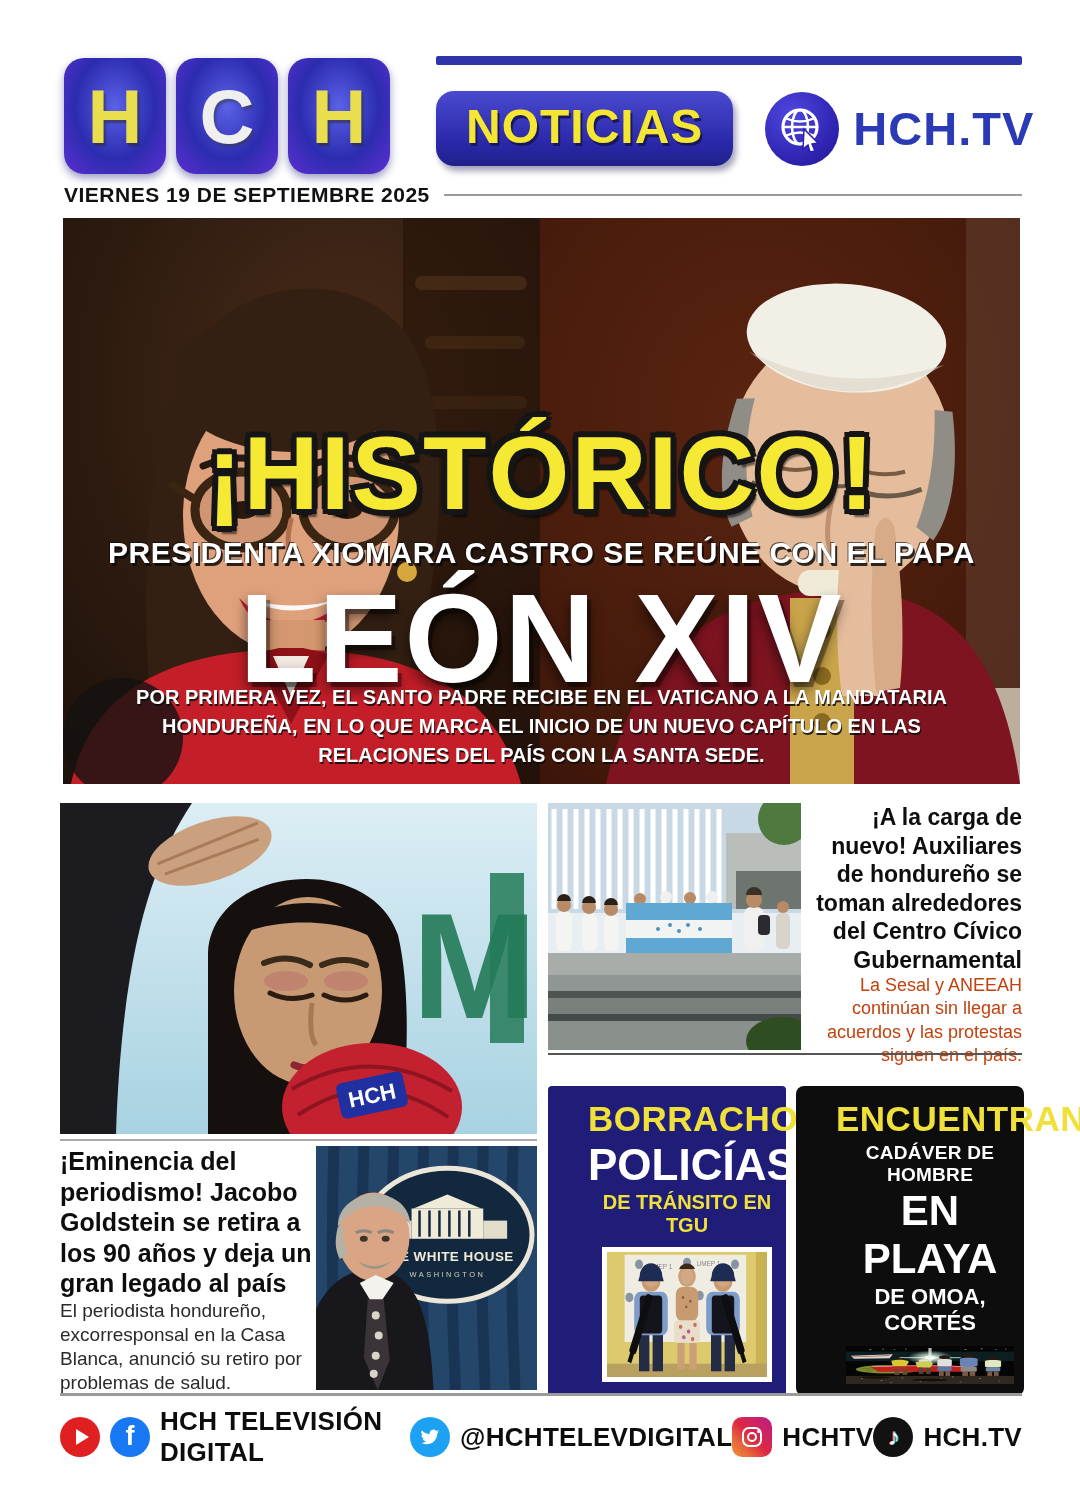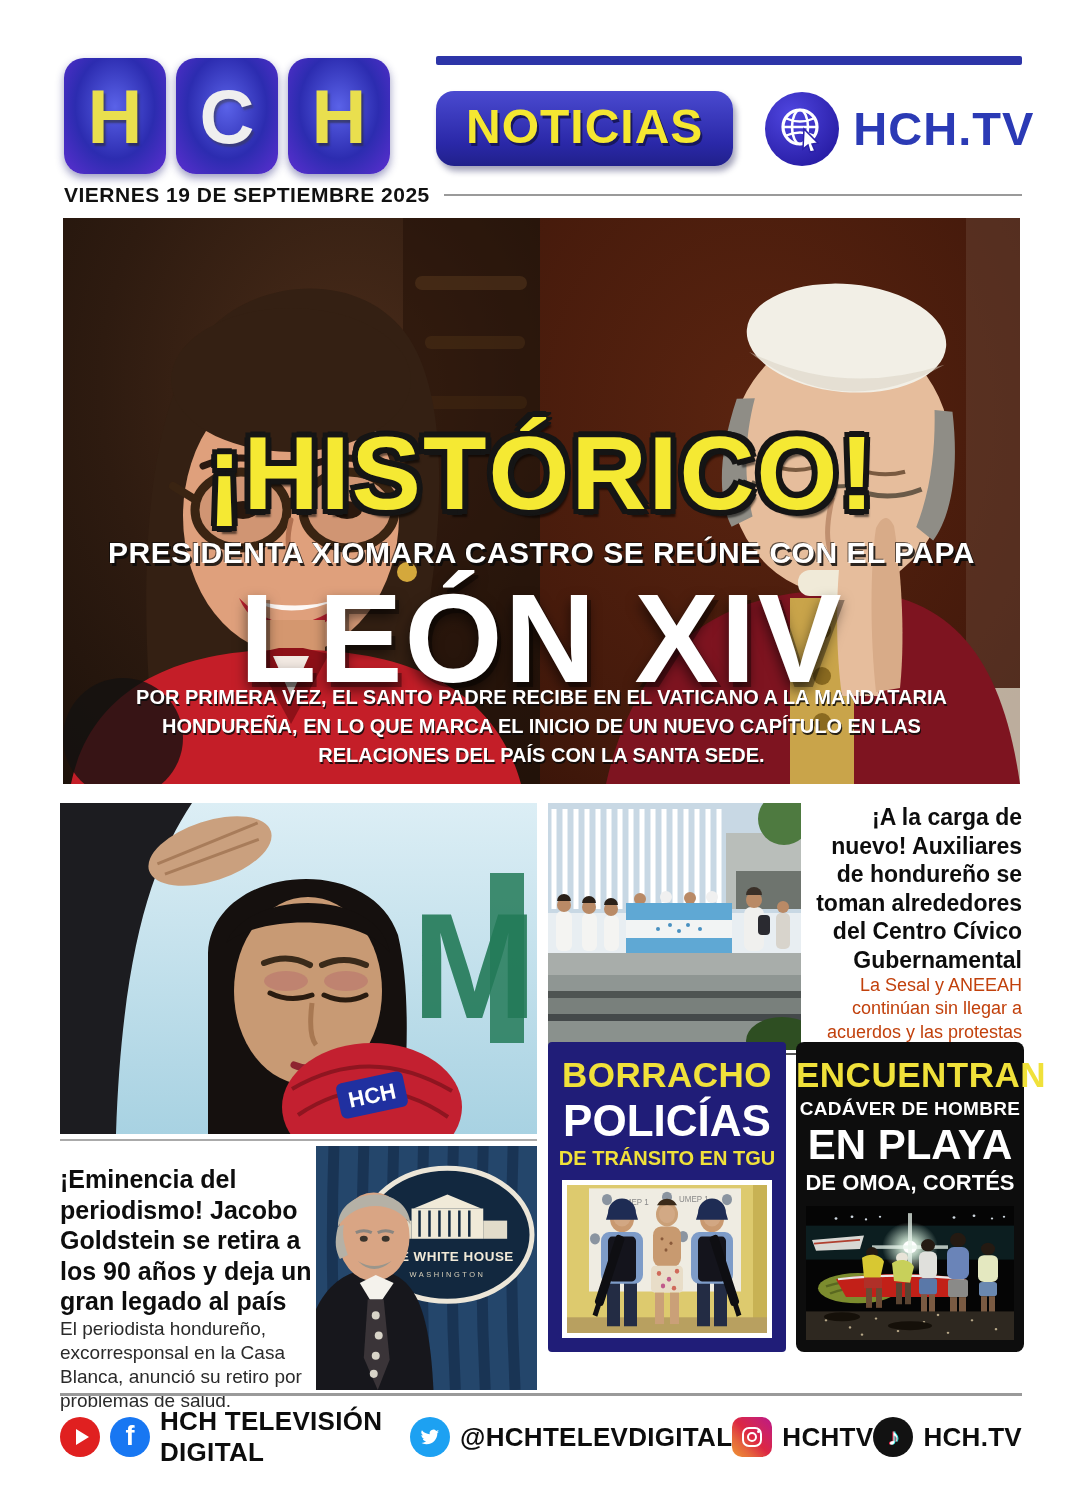--- a/index.html
+++ b/index.html
@@ -64,26 +64,26 @@
   .photo-enfermeria svg { display:block; width:100%; height:100%; }
   .text-enfermeria { position:absolute; left:806px; top:803px; width:216px; height:247px;
     display:flex; flex-direction:column; justify-content:space-between; text-align:right; }
   .text-enfermeria h2 { font-size:23px; font-weight:800; color:#0d0d0d; line-height:1.24; }
   .text-enfermeria p { font-size:18px; font-weight:500; color:#c2410c; line-height:1.3; }
   .divider-right { position:absolute; left:548px; top:1053px; width:474px; height:2px; background:#555; }
 
   
   .text-goldstein { position:absolute; left:60px; top:1146px; width:252px; height:244px;
     display:flex; flex-direction:column; justify-content:space-between; }
-  .text-goldstein h2 { font-size:25px; font-weight:800; color:#0d0d0d; line-height:1.22;margin-top:18px; }
+  .text-goldstein h2 { font-size:25px; font-weight:800; color:#0d0d0d; line-height:1.22; }
   .text-goldstein p { font-size:19px; font-weight:500; color:#2a2a2a; line-height:1.28; }
   .photo-goldstein { position:absolute; left:316px; top:1146px; width:221px; height:244px; overflow:hidden; }
   .photo-goldstein svg { display:block; width:100%; height:100%; }
 
-  .box-card { position:absolute; top:1042px; height:310px; display:flex; flex-direction:column; text-align:center; }
+  .box-card { position:absolute; top:1086px; height:310px; display:flex; flex-direction:column; text-align:center;padding-left:40px; }
   .box-borracho { left:548px; width:238px; background:#201d78; border-radius:4px; }
   .box-cadaver { left:796px; width:228px; background:#0d0d0d; border-radius:8px; }
   .box-l1 { margin-top:13px; font-size:35px; font-weight:800; color:#f0e13a; letter-spacing:.5px; }
   .box-l2 { margin-top:3px; font-size:19px; font-weight:800; color:#fff; letter-spacing:.3px; }
   .box-l3 { margin-top:1px; font-size:44px; font-weight:800; color:#fff; }
   .box-cadaver .box-l3 { font-size:42px; }
   .box-l4 { margin-top:1px; font-size:20px; font-weight:800; color:#f0e13a; }
   .box-cadaver .box-l4 { color:#fff; font-size:22px; }
   .box-photo { flex:1; margin:10px 14px 14px; border:5px solid #fff; overflow:hidden; background:#000; }
   .box-cadaver .box-photo { border:none; margin:10px 10px 12px; }

